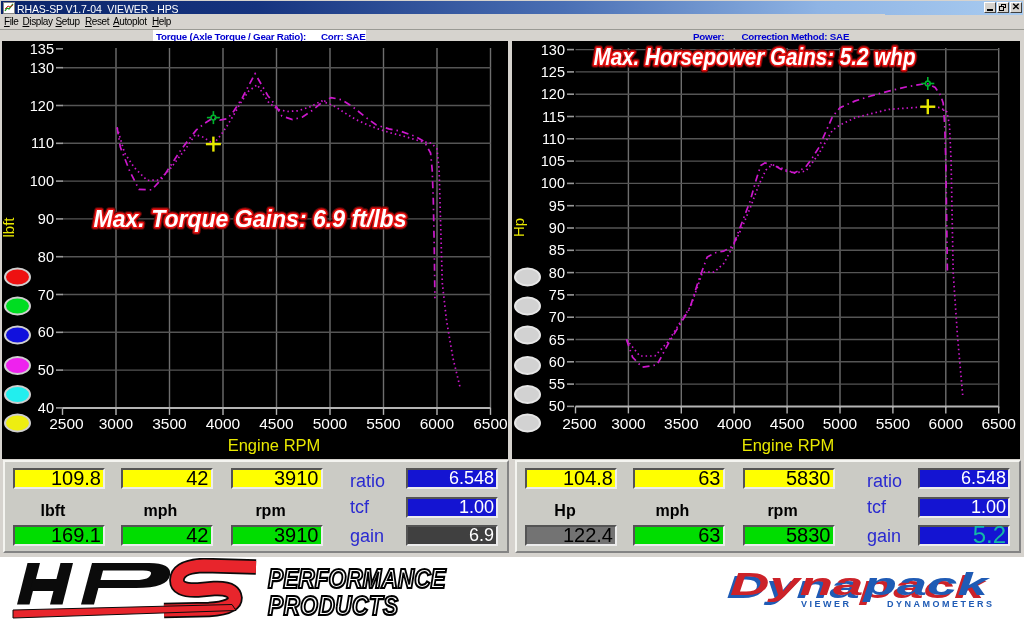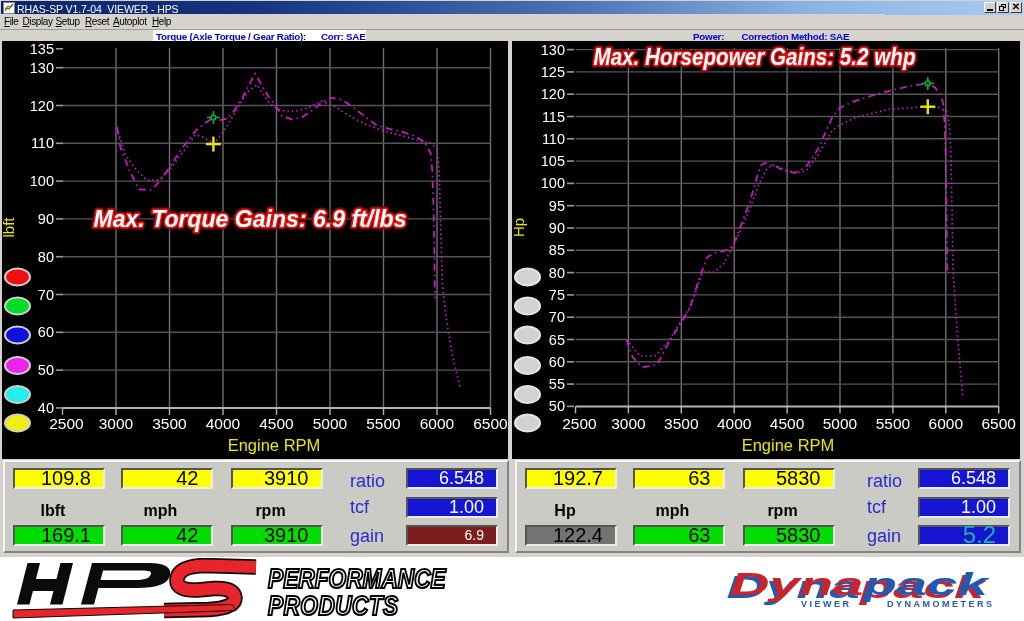--- a/index.html
+++ b/index.html
@@ -1,15 +1,15 @@
 <!DOCTYPE html>
 <html><head><meta charset="utf-8"><style>
 *{margin:0;padding:0}
 body{width:1024px;height:621px;position:relative;background:#fff;font-family:"Liberation Sans",sans-serif;overflow:hidden}
-.vbox{position:absolute;width:92px;height:21px;box-sizing:border-box;border-top:2px solid #545454;border-left:2px solid #545454;border-right:2px solid #ececec;border-bottom:2px solid #ececec;font-size:20px;line-height:17.5px;text-align:right;padding-right:12px;color:#000}
+.vbox{position:absolute;width:92px;height:21px;box-sizing:border-box;border-top:2px solid #545454;border-left:2px solid #545454;border-right:2px solid #ececec;border-bottom:2px solid #ececec;font-size:20px;line-height:17.5px;text-align:right;padding-right:2px;color:#000}
 .menu u{text-decoration:underline}
 </style></head><body>
 <div style="position:absolute;left:0;top:0;width:1024px;height:460px;background:#d6d3ce"></div>
 <div style="position:absolute;left:1px;top:1px;width:1022px;height:13.5px;background:linear-gradient(90deg,#0a246a 0%,#16347f 25%,#4a6fb4 55%,#8fb4e4 80%,#a8cbf0 100%)"></div>
 <svg style="position:absolute;left:3px;top:2px" width="12" height="12" viewBox="0 0 12 12">
 <rect x="0.5" y="0.5" width="11" height="11" fill="#fff" stroke="#888"></rect>
 <polyline points="2,9 4,6 6,7 10,2" fill="none" stroke="#1a9a1a" stroke-width="1.3"></polyline>
 <polyline points="2,7 5,4 7,5 10,3" fill="none" stroke="#cc2222" stroke-width="1"></polyline>
 </svg>
 <div style="position:absolute;left:17px;top:2.5px;font-size:10.5px;font-weight:normal;color:#fff;letter-spacing:-0.1px">RHAS-SP V1.7-04&nbsp; VIEWER - HPS</div>
@@ -237,24 +237,24 @@
 <div style="position:absolute;left:109.5px;top:40px;width:92px;text-align:center;font-weight:bold;font-size:16px;color:#000">mph</div>
 <div class="vbox" style="left:115.5px;top:63px;background:#00dd00">42</div>
 <div class="vbox" style="left:225.5px;top:6px;background:#ffff00">3910</div>
 <div style="position:absolute;left:219.5px;top:40px;width:92px;text-align:center;font-weight:bold;font-size:16px;color:#000">rpm</div>
 <div class="vbox" style="left:225.5px;top:63px;background:#00dd00">3910</div>
 <div style="position:absolute;left:345px;top:8.5px;font-size:18px;color:#2a2ad0">ratio</div>
 <div class="vbox" style="left:401px;top:6px;background:#1414d2;color:#fff;font-size:18px;line-height:16px">6.548</div>
 <div style="position:absolute;left:345px;top:35px;font-size:18px;color:#2a2ad0">tcf</div>
 <div class="vbox" style="left:401px;top:34.5px;background:#1414d2;color:#fff;font-size:18px;line-height:16px">1.00</div>
 <div style="position:absolute;left:345px;top:64px;font-size:18px;color:#2a2ad0">gain</div>
-<div class="vbox" style="left:401px;top:63px;background:#7f1d1d;color:#fff;font-size:14px;line-height:16px">6.9</div>
+<div class="vbox" style="left:401px;top:63px;background:#404040;color:#fff;font-size:18px;line-height:16px">6.9</div>
 </div>
 <div style="position:absolute;left:515px;top:460px;width:506px;height:93px;background:#cbcbc5;border-top:2px solid #f4f4f0;border-left:2px solid #f4f4f0;border-right:2px solid #848484;border-bottom:2px solid #848484;box-sizing:border-box">
-<div class="vbox" style="left:8px;top:6px;background:#ffff00">192.7</div>
+<div class="vbox" style="left:8px;top:6px;background:#ffff00">104.8</div>
 <div style="position:absolute;left:2px;top:40px;width:92px;text-align:center;font-weight:bold;font-size:16px;color:#000">Hp</div>
 <div class="vbox" style="left:8px;top:63px;background:#737373">122.4</div>
 <div class="vbox" style="left:115.5px;top:6px;background:#ffff00">63</div>
 <div style="position:absolute;left:109.5px;top:40px;width:92px;text-align:center;font-weight:bold;font-size:16px;color:#000">mph</div>
 <div class="vbox" style="left:115.5px;top:63px;background:#00dd00">63</div>
 <div class="vbox" style="left:225.5px;top:6px;background:#ffff00">5830</div>
 <div style="position:absolute;left:219.5px;top:40px;width:92px;text-align:center;font-weight:bold;font-size:16px;color:#000">rpm</div>
 <div class="vbox" style="left:225.5px;top:63px;background:#00dd00">5830</div>
 <div style="position:absolute;left:350px;top:8.5px;font-size:18px;color:#2a2ad0">ratio</div>
 <div class="vbox" style="left:401px;top:6px;background:#1414d2;color:#fff;font-size:18px;line-height:16px">6.548</div>

